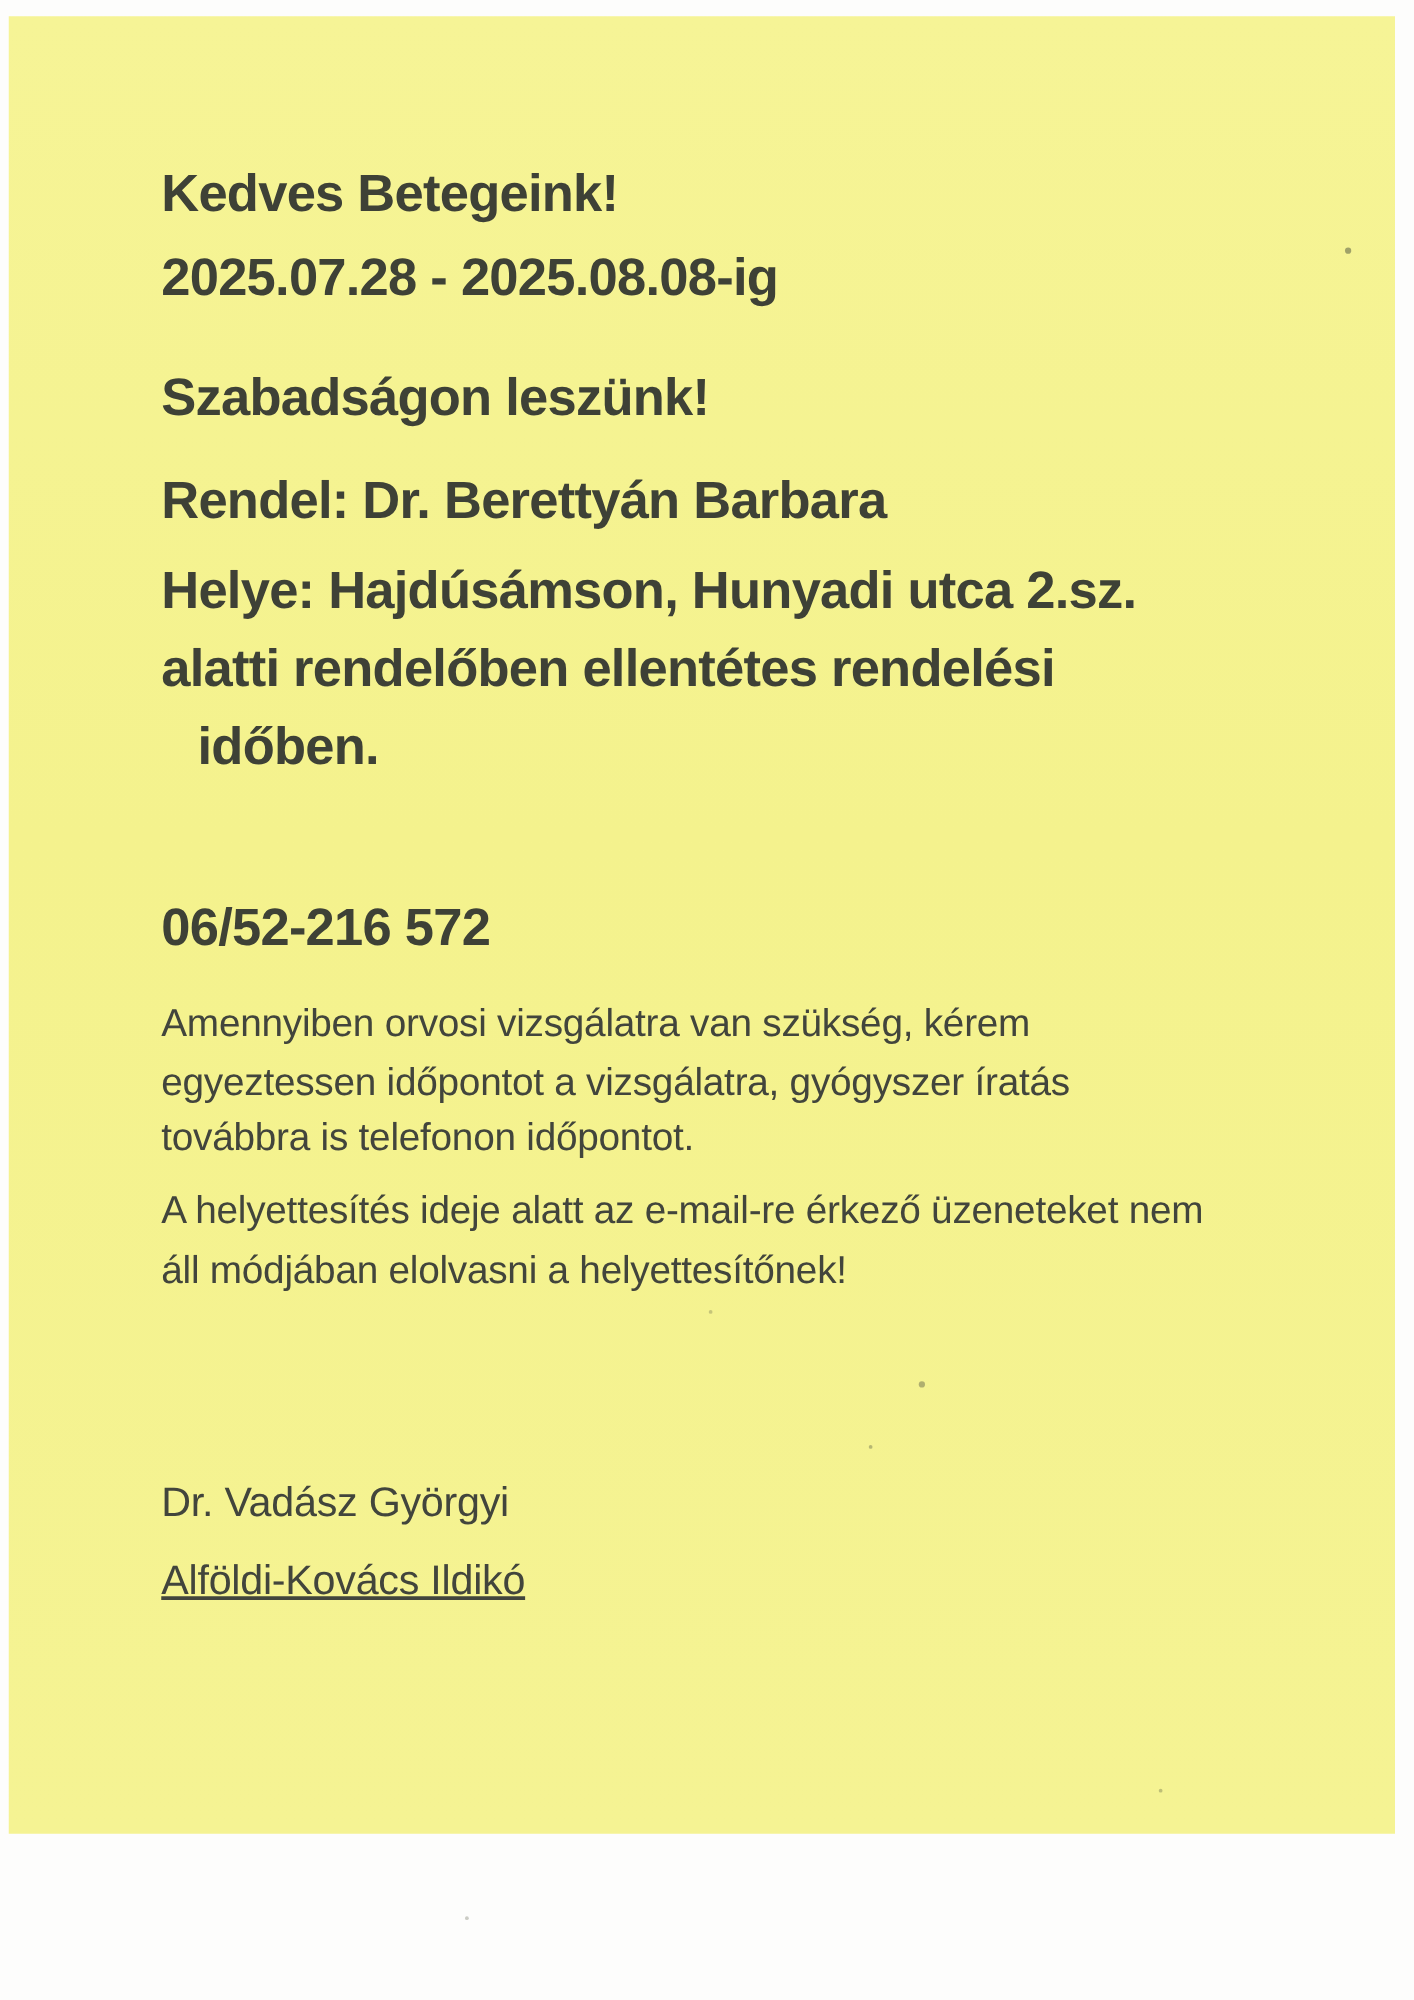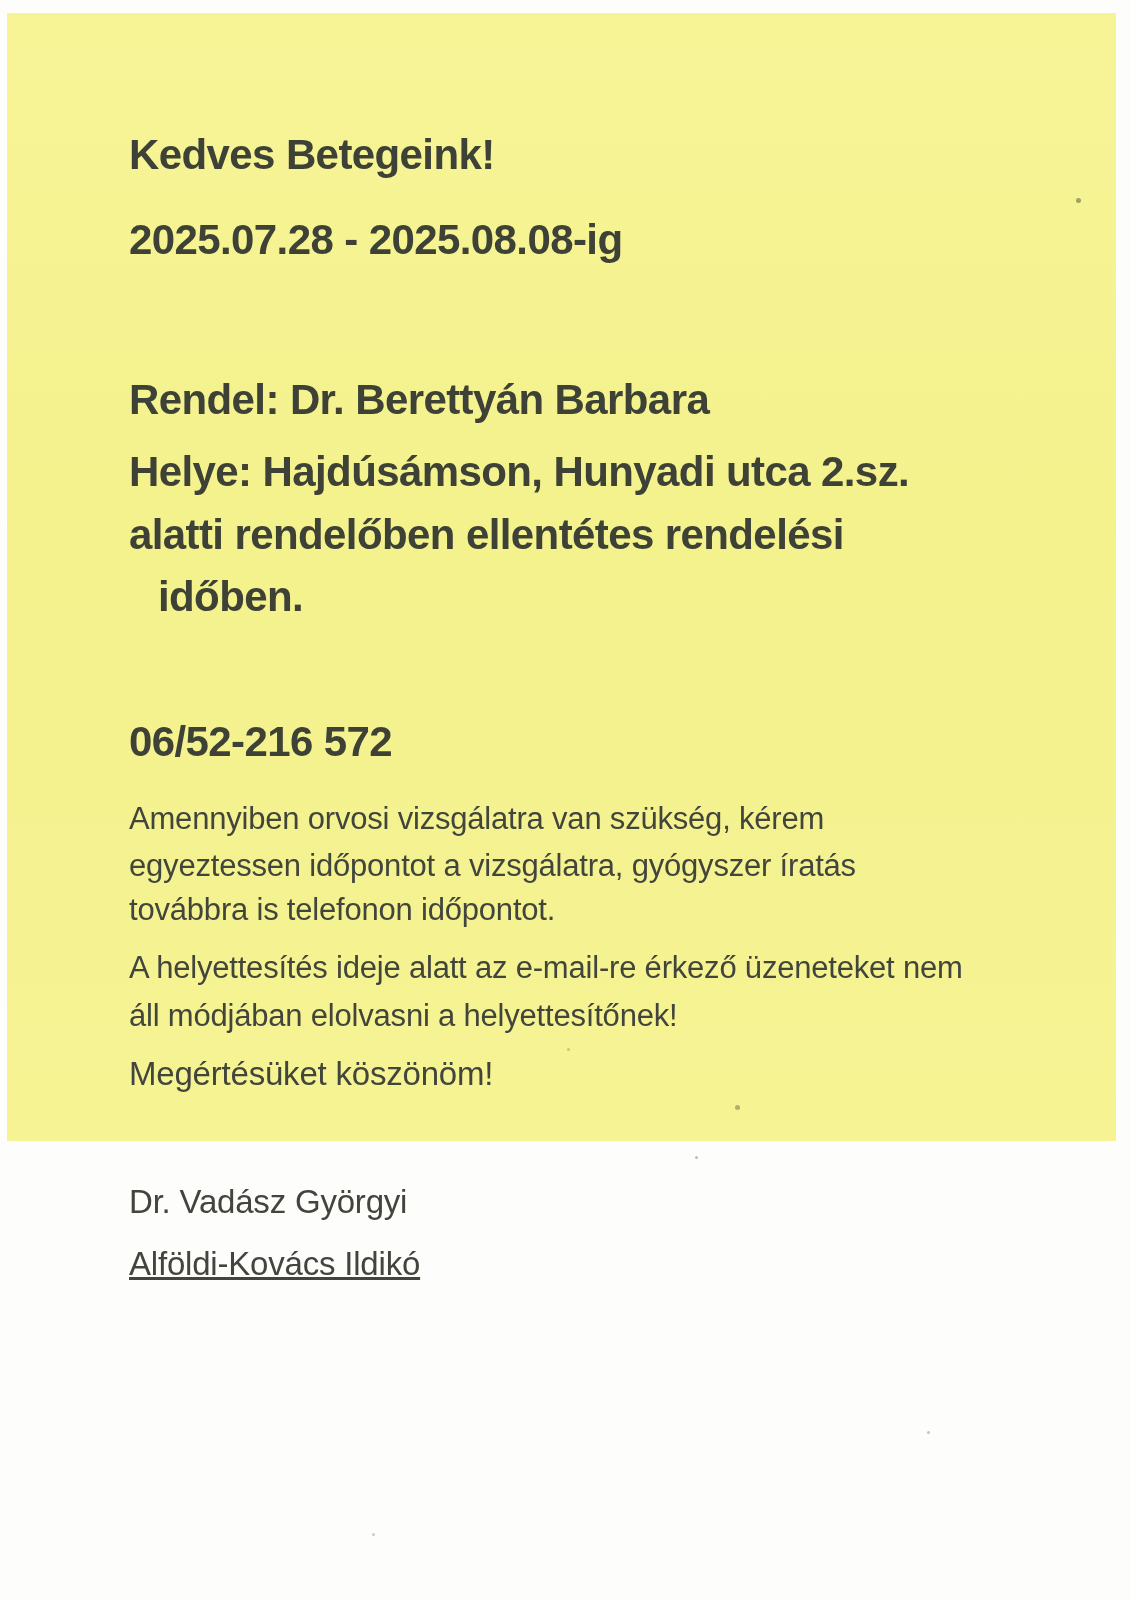--- a/index.html
+++ b/index.html
@@ -6,21 +6,21 @@
   html, body {
     width: 1131px; height: 1600px;
     background: #fdfdfc;
     overflow: hidden;
     font-family: "Liberation Sans", sans-serif;
   }
   .stage { position: relative; width: 1131px; height: 1600px; }
   .paper {
     position: absolute;
     left: 7px; top: 13px;
-    width: 1109px; height: 1128px;
+    width: 1109px; height: 1454px;
     background: linear-gradient(180deg, #f6f496 0%, #f4f28d 45%, #f5f393 100%);
   }
   .line {
     position: absolute;
     left: 122px;
     white-space: nowrap;
     line-height: 1;
   }
   .h {
     font-weight: 700;
@@ -55,39 +55,39 @@
   }
 </style>
 </head>
 <body>
 
 <div class="stage">
   <div class="paper">
 
     <div class="line h" style="top:121px;">Kedves Betegeink!</div>
 
-    <div class="line h" style="top:206px;">2025.07.28 - 2025.08.08-ig</div>
+    <div class="line h" style="top:188px;">2025.07.28 - 2025.08.08-ig</div>
 
+    <div class="line h" style="top:284px;">Szabadságon leszünk!</div>
 
     <div class="line h" style="top:366px;">Rendel: Dr. Berettyán Barbara</div>
 
     <div class="line h" style="top:438px;">Helye: Hajdúsámson, Hunyadi utca 2.sz.</div>
     <div class="line h" style="top:501px;">alatti rendelőben ellentétes rendelési</div>
     <div class="line h" style="top:563px;margin-left:29px;">időben.</div>
 
 
     <div class="line h" style="top:708px;">06/52-216 572</div>
 
     <div class="line b" style="top:790px;">Amennyiben orvosi vizsgálatra van szükség, kérem</div>
     <div class="line b" style="top:837px;">egyeztessen időpontot a vizsgálatra, gyógyszer íratás</div>
     <div class="line b" style="top:881px;">továbbra is telefonon időpontot.</div>
 
     <div class="line b" style="top:939px;">A helyettesítés ideje alatt az e-mail-re érkező üzeneteket nem</div>
     <div class="line b" style="top:987px;">áll módjában elolvasni a helyettesítőnek!</div>
 
-    <div class="line m" style="top:1044px;">Megértésüket köszönöm!</div>
 
     <div class="line m" style="top:1172px;">Dr. Vadász Györgyi</div>
     <div class="line m" style="top:1234px;text-decoration:underline;">Alföldi-Kovács Ildikó</div>
 
     <div class="speckles"></div>
   </div>
 </div>
 
 </body></html>

